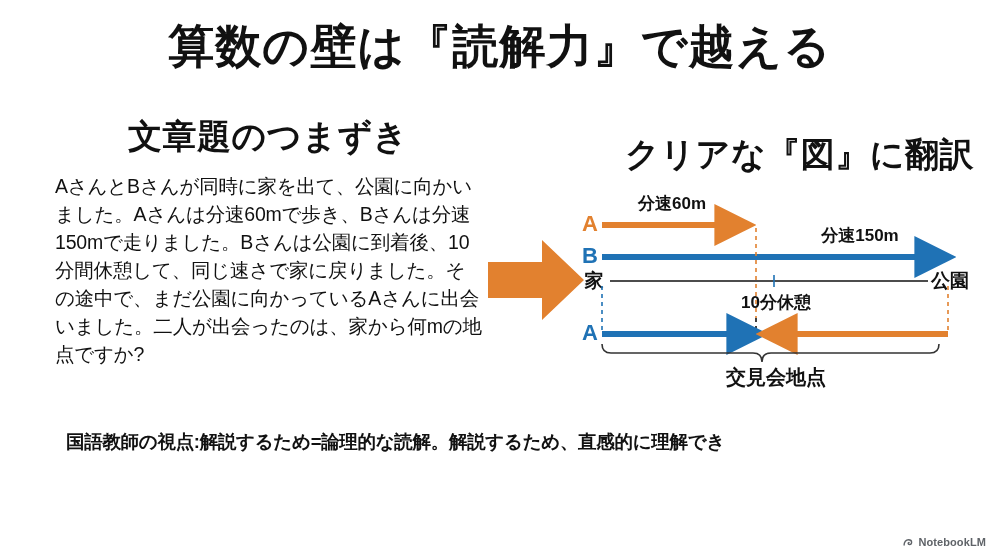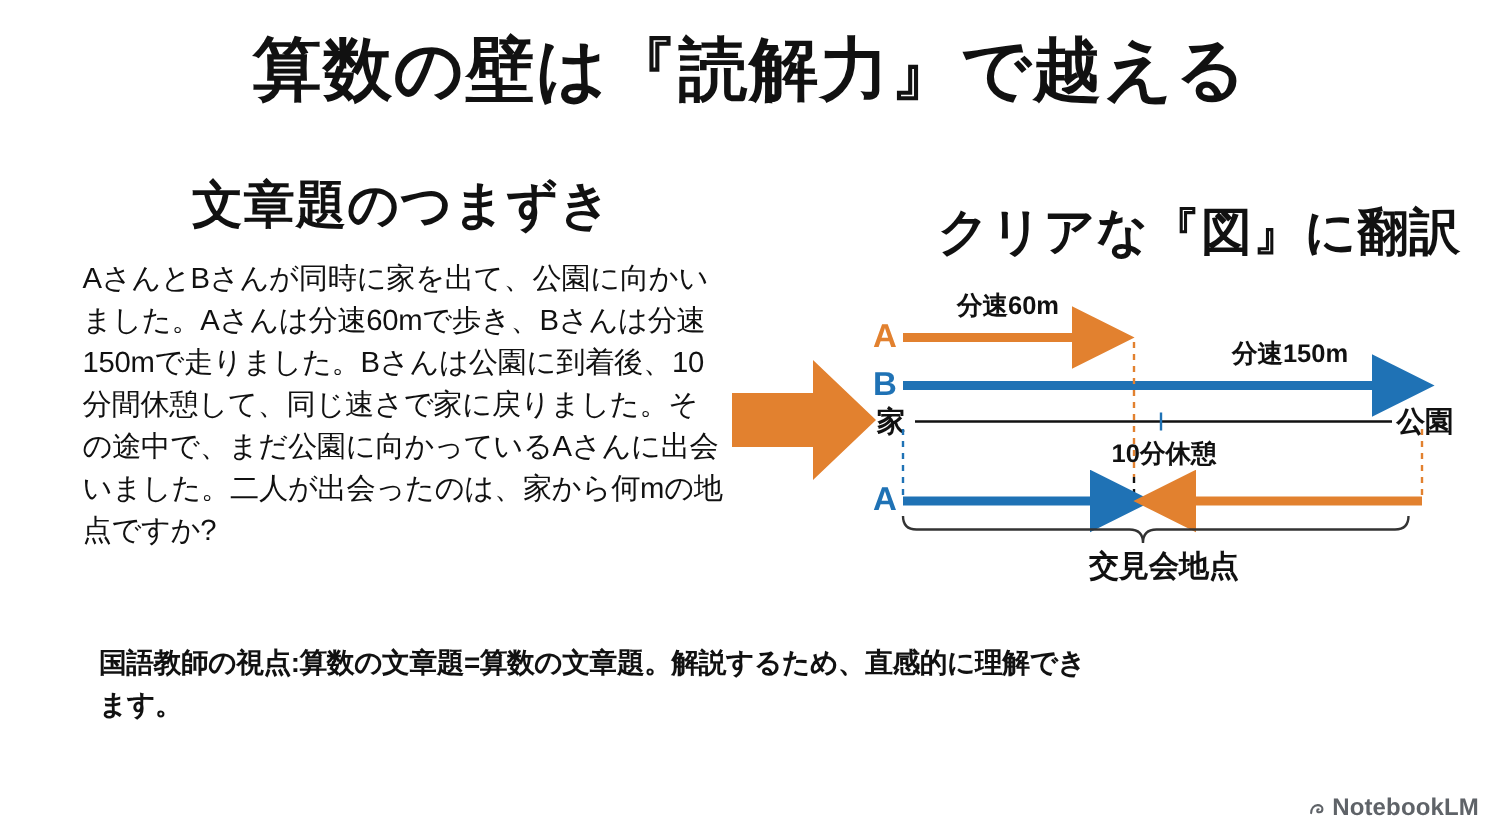--- a/index.html
+++ b/index.html
@@ -93,21 +93,21 @@
 
   
   .watermark {
     position: absolute;
     right: 14px;
     bottom: 10px;
     display: flex;
     align-items: center;
     gap: 4px;
     color: #5f6368;
-    font-size: 16px;
+    font-size: 11px;
     font-weight: 600;
     letter-spacing: 0.1px;
   }
   .watermark .wm-icon { display: block; }
 </style>
 </head>
 <body>
 
 <div class="slide-title">算数の壁は『読解力』で越える</div>
 
@@ -156,22 +156,21 @@
     <text x="10" y="154" font-family="Liberation Sans, sans-serif" font-size="22" font-weight="700" fill="#1F72B5" text-anchor="middle">A</text>
     <line x1="22" y1="148" x2="180" y2="148" stroke="#1F72B5" stroke-width="6" marker-end="url(#ah-blue)"></line>
     <line x1="368" y1="148" x2="184" y2="148" stroke="#E2812F" stroke-width="6" marker-end="url(#ah-orange)"></line>
 
     <path d="M22,158 q0,9 9,9 H173 q9,0 9,9 q0,-9 9,-9 H350 q9,0 9,-9" fill="none" stroke="#333333" stroke-width="1.6"></path>
     <text x="196" y="198" font-family="Liberation Sans, sans-serif" font-size="20" font-weight="700" fill="#111111" text-anchor="middle">交見会地点</text>
   </svg>
 </div>
 
 <div class="summary-text">
-  <span class="line">国語教師の視点:算数の文章題=算数の文章題。解説するため、直感的に理解でき</span>
-  <span class="line">ます。</span>
+  <span class="line">国語教師の視点:解説するため=論理的な読解。解説するため、直感的に理解でき</span>
 </div>
 
 <div class="watermark">
   <svg class="wm-icon" width="11" height="11" viewBox="0 0 12 12" xmlns="http://www.w3.org/2000/svg">
     <path d="M1.2 8.8 C1.2 5.4 3.2 3.0 6.0 3.0 C8.0 3.0 9.4 4.2 9.4 5.8 C9.4 7.2 8.4 8.2 7.1 8.2 C6.2 8.2 5.6 7.7 5.6 7.0 C5.6 6.4 6.0 6.0 6.6 6.0" fill="none" stroke="#5f6368" stroke-width="1.5" stroke-linecap="round"></path>
   </svg>
   <span>NotebookLM</span>
 </div>
 
 </body></html>

